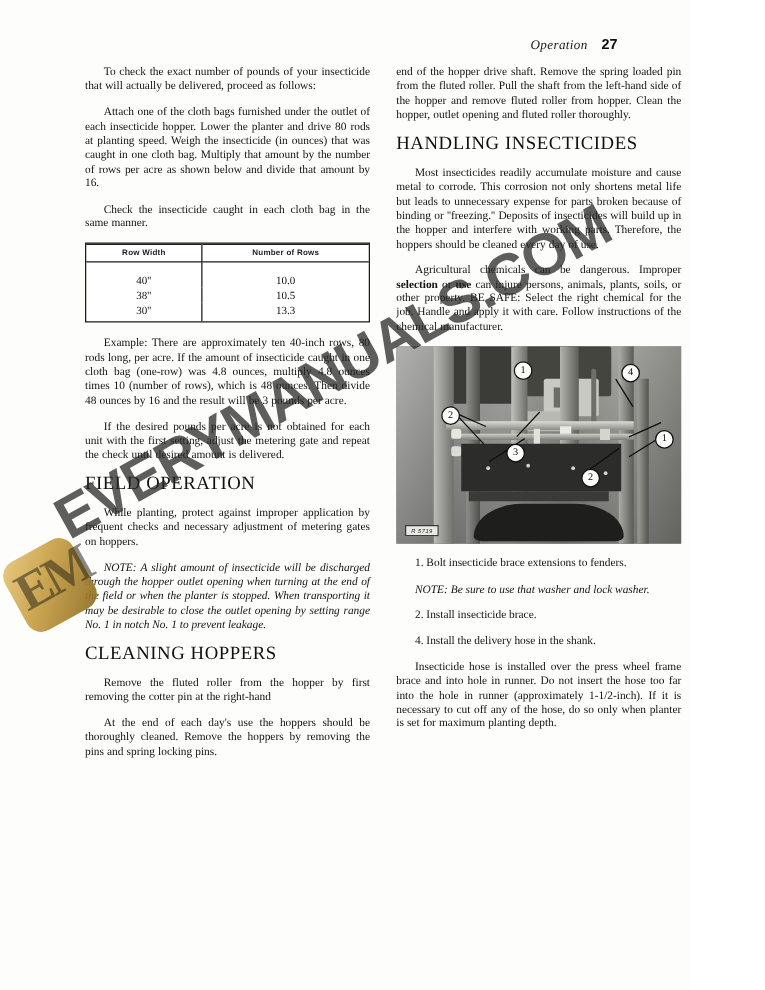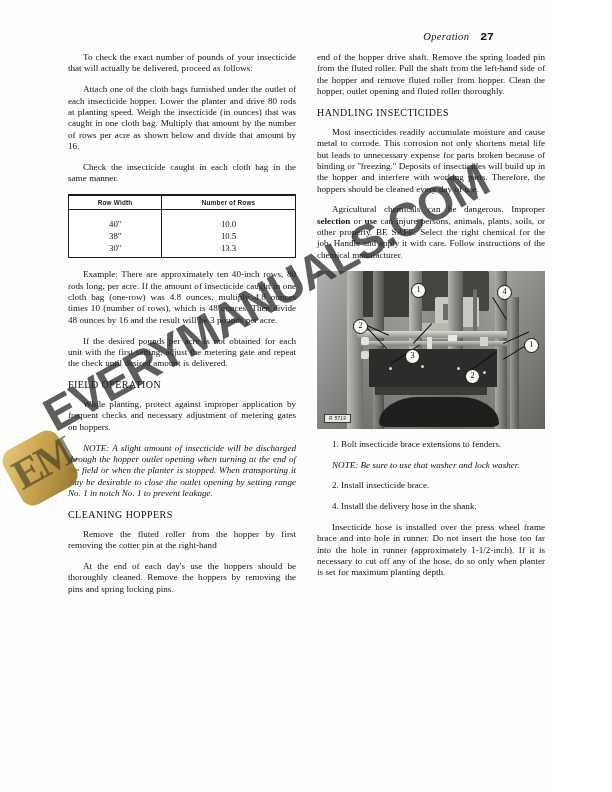--- a/index.html
+++ b/index.html
@@ -27,21 +27,21 @@
     gap: 11px;
   }
   .header .sec {
     font-family: "Liberation Serif", serif;
     font-style: italic;
     font-size: 10.5px;
     letter-spacing: 0.3px;
     color: #161616;
   }
   .header .pgnum {
-    font-family: Liberation Mono, monospace;
+    font-family: Liberation Sans, sans-serif;
     font-weight: bold;
     font-size: 11.5px;
     color: #0d0d0d;
   }
 
   
   .col {
     position: absolute;
     top: 52px;
     width: 228px;
@@ -74,21 +74,21 @@
     margin: 0 0 9.5px 0;
     font-size: 9.1px;
     line-height: 11.35px;
     text-align: justify;
     text-indent: 15px;
     font-family: "Liberation Serif", serif;
     color: #121212;
   }
   h2.heading {
     margin: 2px 0 9px 0;
-    font-size: 10px;
+    font-size: 15px;
     font-weight: normal;
     letter-spacing: 0.45px;
     font-family: "Liberation Serif", serif;
     color: #111;
   }
   .b { font-weight: bold; }
 
   
   .table-wrap {
     margin: 4px 0 11px 0;

